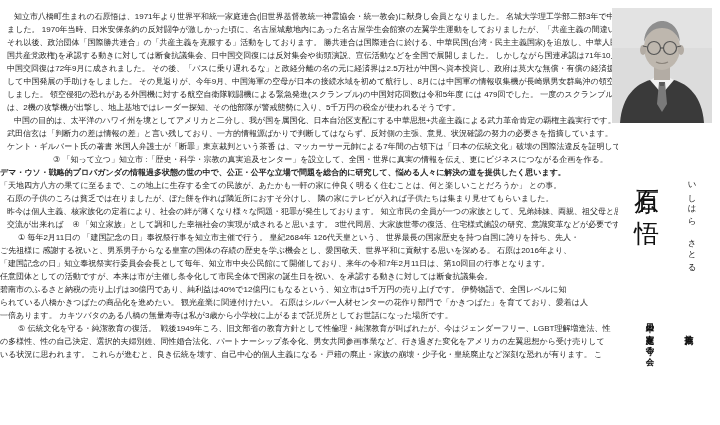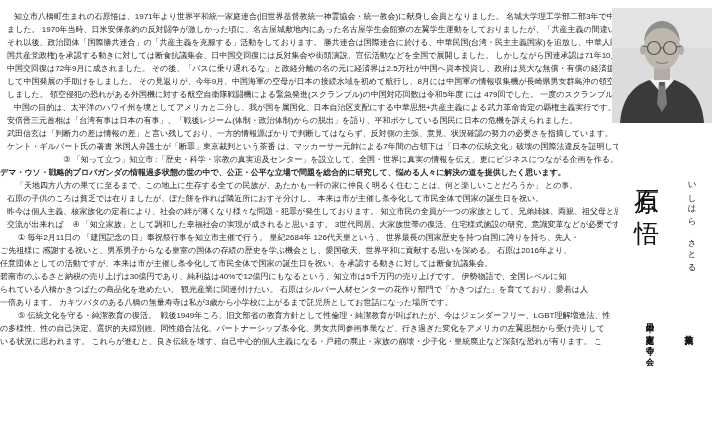--- a/index.html
+++ b/index.html
@@ -10,22 +10,22 @@
   }
   .page{position:absolute;left:0;top:0;width:720px;height:425px;background:#ffffff;}
   
   .doc{position:absolute;left:0;top:10px;width:618px;overflow:hidden;}
   .line{
     white-space:pre;font-size:8px;line-height:13px;height:13px;
     color:#262626;letter-spacing:0;overflow:hidden;
   }
   .ind-a{padding-left:14px;}   
   .ind-b{padding-left:7px;}    
-  .ind-b0{padding-left:16px;}   
-  .ind-c{padding-left:53px;text-align:right;}   
+  .ind-b0{padding-left:0;}   
+  .ind-c{padding-left:53px;}   
   .ind-d{font-weight:bold;}   
   .ind-e{padding-left:18px;}   
   .ind-f{}   
   
   .photo{
     position:absolute;left:612px;top:8px;width:100px;height:115px;
     background:#d9d9d9;overflow:hidden;
   }
   .photo svg{display:block;}
   .vert{
@@ -55,32 +55,33 @@
 <div class="page">
 
   <div class="doc">
     <div class="line ind-a">知立市八橋町生まれの石原悟は、1971年より世界平和統一家庭連合(旧世界基督教統一神霊協会・統一教会)に献身し会員となりました。 名城大学理工学部二部3年で中退し</div>
     <div class="line ind-b">ました。 1970年当時、日米安保条約の反対闘争が激しかった頃に、名古屋城敷地内にあった名古屋学生会館寮の左翼学生運動をしておりましたが、「共産主義の間違い」を学び、</div>
     <div class="line ind-b">それ以後、政治団体「国際勝共連合」の「共産主義を克服する」活動をしております。 勝共連合は国際連合に於ける、中華民国(台湾・民主主義国家)を追放し、中華人民共和国(中</div>
     <div class="line ind-b">国共産党政権)を承認する動きに対しては断食抗議集会、日中国交回復には反対集会や街頭演説、宣伝活動などを全国で展開しました。 しかしながら国連承認は71年10月、日</div>
     <div class="line ind-b">中国交回復は72年9月に成されました。 その後、「バスに乗り遅れるな」と政経分離の名の元に経済界は2.5万社が中国へ資本投資し、政府は莫大な無償・有償の経済援助を</div>
     <div class="line ind-b">して中国発展の手助けをしました。 その見返りが、今年9月、中国海軍の空母が日本の接続水域を初めて航行し、8月には中国軍の情報収集機が長崎県男女群島沖の領空を侵犯</div>
     <div class="line ind-b">しました。 領空侵犯の恐れがある外国機に対する航空自衛隊戦闘機による緊急発進(スクランブル)の中国対応回数は令和5年度 には 479回でした。 一度のスクランブルで</div>
+    <div class="line ind-b">は、2機の攻撃機が出撃し、地上基地ではレーダー探知、その他部隊が警戒態勢に入り、5千万円の税金が使われるそうです。</div>
     <div class="line ind-a">中国の目的は、太平洋のハワイ州を境としてアメリカと二分し、我が国を属国化、日本自治区支配にする中華思想+共産主義による武力革命肯定の覇権主義実行です。</div>
-    <div class="line ind-b">安倍晋三元首相は「台湾有事は日本の有事」、「戦後レジーム(体制・政治体制)からの脱出」を語り、平和ボケしている国民に日本の危機を訴えられました。</div>
     <div class="line ind-b">武田信玄は「判断力の差は情報の差」と言い残しており、一方的情報源ばかりで判断してはならず、反対側の主張、意見、状況確認の努力の必要さを指摘しています。</div>
     <div class="line ind-b">ケント・ギルバート氏の著書 米国人弁護士が「断罪」東京裁判という茶番 は、マッカーサー元帥による7年間の占領下は「日本の伝統文化」破壊の国際法違反を証明しています。</div>
     <div class="line ind-c">③ 「知って立つ」知立市 :「歴史・科学・宗教の真実追及センター」を設立して、全国・世界に真実の情報を伝え、更にビジネスにつながる企画を作る。</div>
     <div class="line ind-d">デマ・ウソ・戦略的プロパガンダの情報過多状態の世の中で、公正・公平な立場で問題を総合的に研究して、悩める人々に解決の道を提供したく思います。</div>
     <div class="line ind-b0">「天地四方八方の果てに至るまで、この地上に生存する全ての民族が、あたかも一軒の家に仲良く明るく住むことは、何と楽しいことだろうか」 との事。</div>
-    <div class="line ind-b">石原の子供のころは貧乏では在りましたが、ぼた餅を作れば隣近所におすそ分けし、 本来は市が主催し条令化して市民全体で国家の誕生日を祝い。</div>
+    <div class="line ind-b">石原の子供のころは貧乏では在りましたが、ぼた餅を作れば隣近所におすそ分けし、 隣の家にテレビが入れば子供たちは集まり見せてもらいました。</div>
     <div class="line ind-b">昨今は個人主義、核家族化の定着により、社会の絆が薄くなり様々な問題・犯罪が発生しております。 知立市民の全員が一つの家族として、兄弟姉妹、両親、祖父母と思う 情の</div>
     <div class="line ind-b">交流が出来れば    ④ 「知立家族」として調和した幸福社会の実現が成されると思います。 3世代同居、大家族世帯の復活、住宅様式施設の研究、意識変革などが必要です。</div>
     <div class="line ind-e">① 毎年2月11日の 「建国記念の日」奉祝祭行事を知立市主催で行う。 皇紀2684年 126代天皇という、 世界最長の国家歴史を持つ自国に誇りを持ち、先人・</div>
     <div class="line ind-f">ご先祖様に 感謝する祝いと、男系男子からなる皇室の国体の存続の歴史を学ぶ機会とし、愛国敬天、世界平和に貢献する思いを深める。 石原は2016年より、</div>
+    <div class="line ind-f">「建国記念の日」知立奉祝祭実行委員会会長として毎年、知立市中央公民館にて開催しており、来年の令和7年2月11日は、第10回目の行事となります。</div>
     <div class="line ind-f">任意団体としての活動ですが、本来は市が主催し条令化して市民全体で国家の誕生日を祝い、を承認する動きに対しては断食抗議集会。</div>
     <div class="line ind-f">碧南市のふるさと納税の売り上げは30億円であり、純利益は40%で12億円にもなるという、知立市は5千万円の売り上げです。 伊勢物語で、全国レベルに知</div>
     <div class="line ind-f">られている八橋かきつばたの商品化を進めたい。 観光産業に関連付けたい。 石原はシルバー人材センターの花作り部門で「かきつばた」を育てており、愛着は人</div>
     <div class="line ind-f">一倍あります。 カキツバタのある八橋の無量寿寺は私が3歳から小学校に上がるまで託児所としてお世話になった場所です。</div>
     <div class="line ind-e">⑤ 伝統文化を守る・純潔教育の復活。  戦後1949年ころ、旧文部省の教育方針として性倫理・純潔教育が叫ばれたが、今はジェンダーフリー、LGBT理解増進法、性</div>
     <div class="line ind-f">の多様性、性の自己決定、選択的夫婦別姓、同性婚合法化、パートナーシップ条令化、男女共同参画事業など、行き過ぎた変化をアメリカの左翼思想から受け売りして</div>
     <div class="line ind-f">いる状況に思われます。 これらが進むと、良き伝統を壊す、自己中心的個人主義になる・戸籍の廃止・家族の崩壊・少子化・皇統廃止など深刻な恐れが有ります。 こ</div>
   </div>
 
   <div class="photo">

